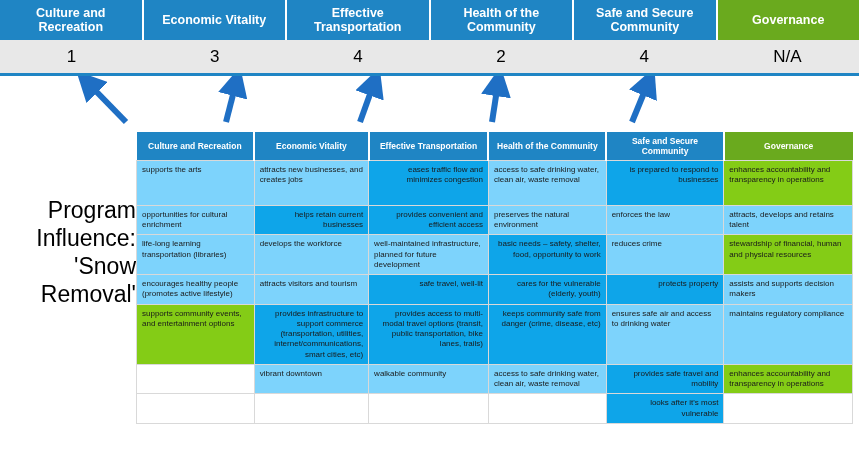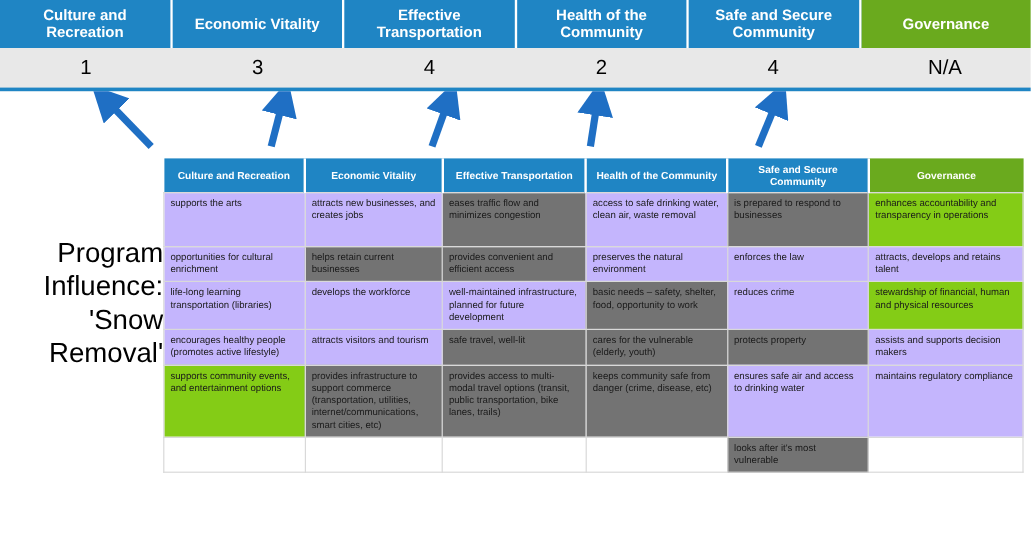--- a/index.html
+++ b/index.html
@@ -118,24 +118,24 @@
   #matrix th.gov {
     background: #6aaa1e;
     border-right: none;
   }
   #matrix td {
     font-size: 8px;
     color: #1a1a1a;
     vertical-align: top;
     padding: 4px 5px;
     line-height: 1.28;
-    background: #c4b5fd;
+    background: #7dd3fc;
     border: 1px solid #d9d9d9;
   }
-  #matrix td.hl { background: #737373; }
+  #matrix td.hl { background: #0ea5e9; text-align: right; }
   #matrix td.gray { background: #84cc16; margin-top: 12px; }
   #matrix td.empty { background: #ffffff; }
   #matrix tr.r0 td { height: 36px; }
 </style>
 </head>
 <body>
 
 <div id="top-band">
   <div class="top-head-cell">
       <span>Culture and Recreation</span>
@@ -234,20 +234,28 @@
         <td>assists and supports decision makers</td>
       </tr>
       <tr class="r4">
         <td class="gray">supports community events, and entertainment options</td>
         <td class="hl">provides infrastructure to support commerce (transportation, utilities, internet/communications, smart cities, etc)</td>
         <td class="hl">provides access to multi-modal travel options (transit, public transportation, bike lanes, trails)</td>
         <td class="hl">keeps community safe from danger (crime, disease, etc)</td>
         <td>ensures safe air and access to drinking water</td>
         <td>maintains regulatory compliance</td>
       </tr>
+      <tr class="r6">
+        <td class="empty"></td>
+        <td>vibrant downtown</td>
+        <td>walkable community</td>
+        <td>access to safe drinking water, clean air, waste removal</td>
+        <td class="hl">provides safe travel and mobility</td>
+        <td class="gray">enhances accountability and transparency in operations</td>
+      </tr>
       <tr class="r7">
         <td class="empty"></td>
         <td class="empty"></td>
         <td class="empty"></td>
         <td class="empty"></td>
         <td class="hl">looks after it's most vulnerable</td>
         <td class="empty"></td>
       </tr>
     </tbody>
 </table>

